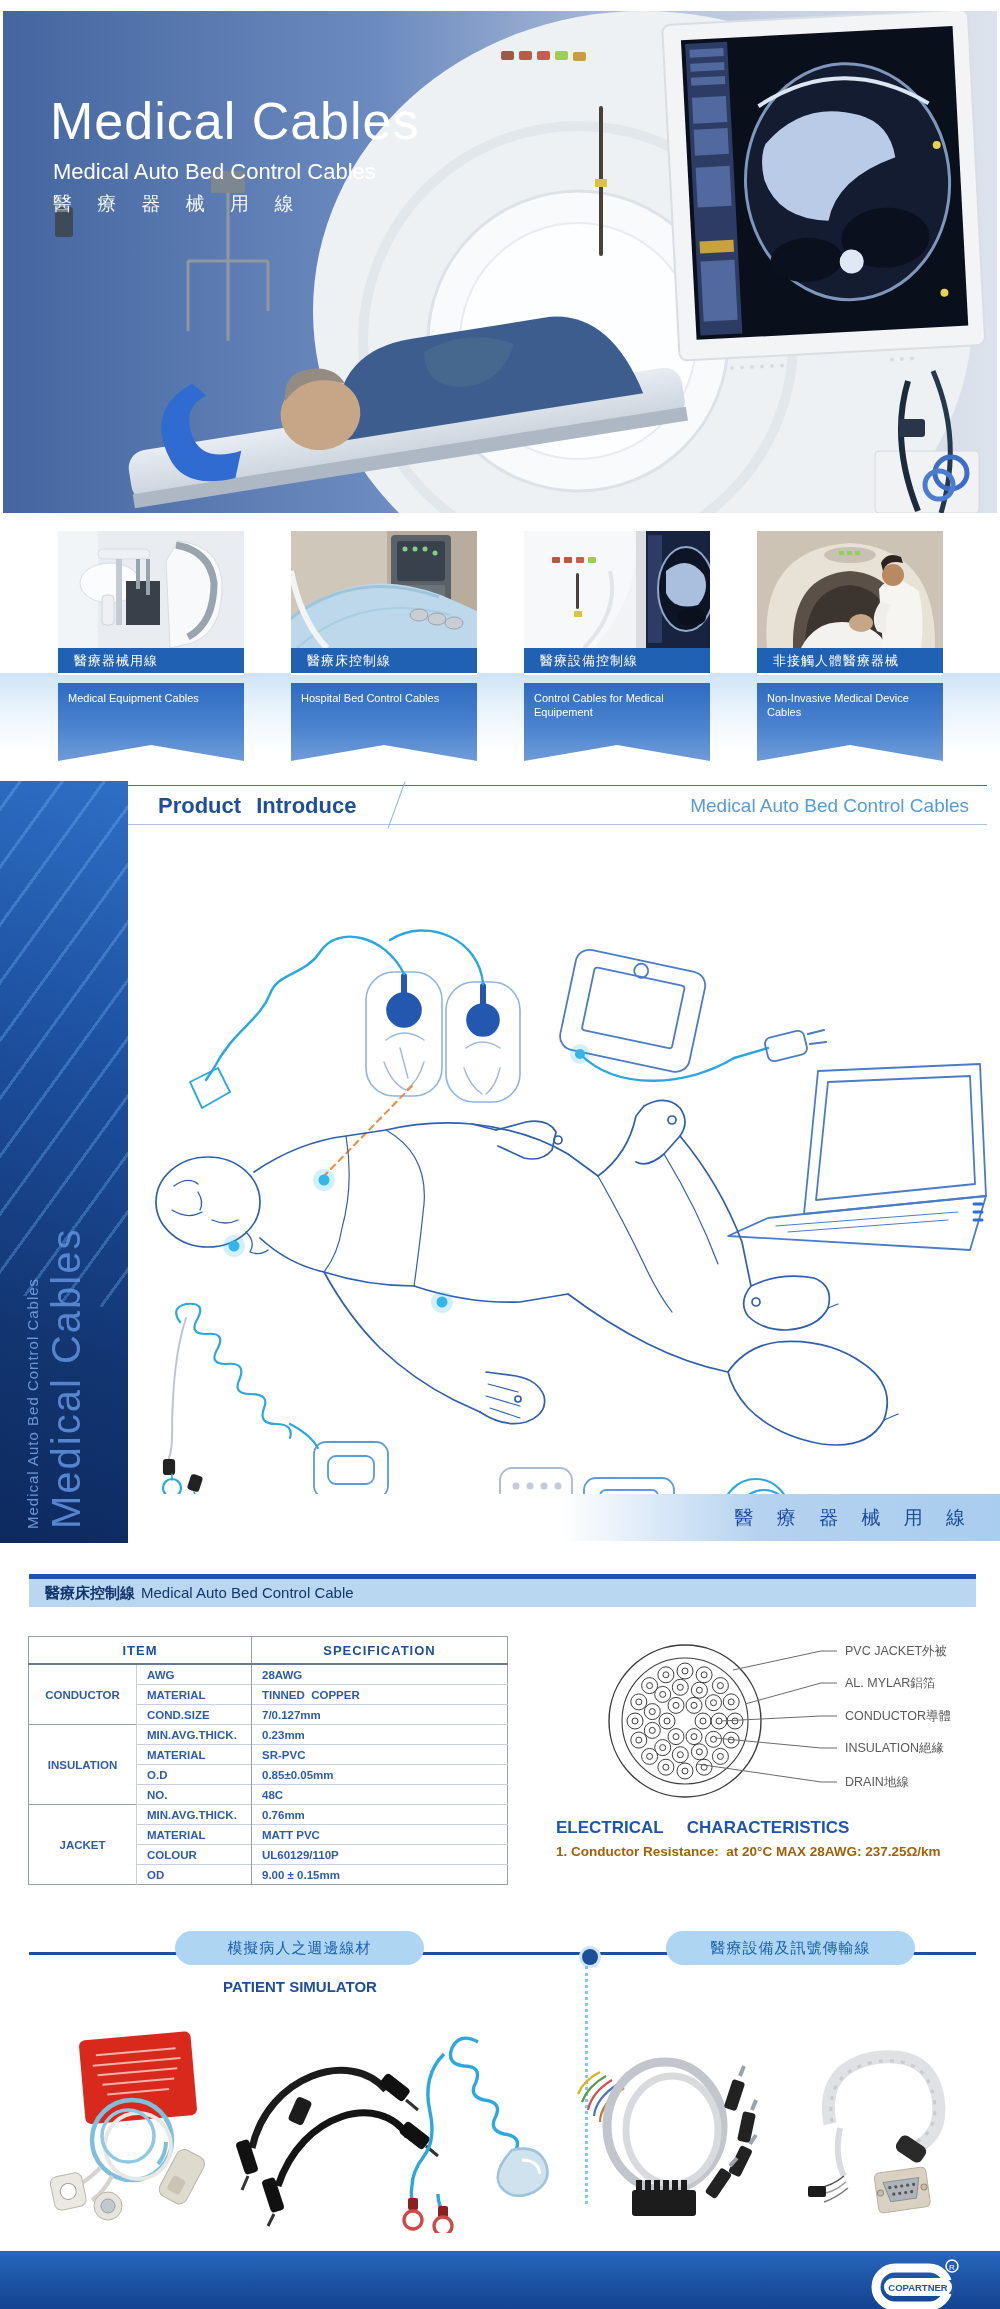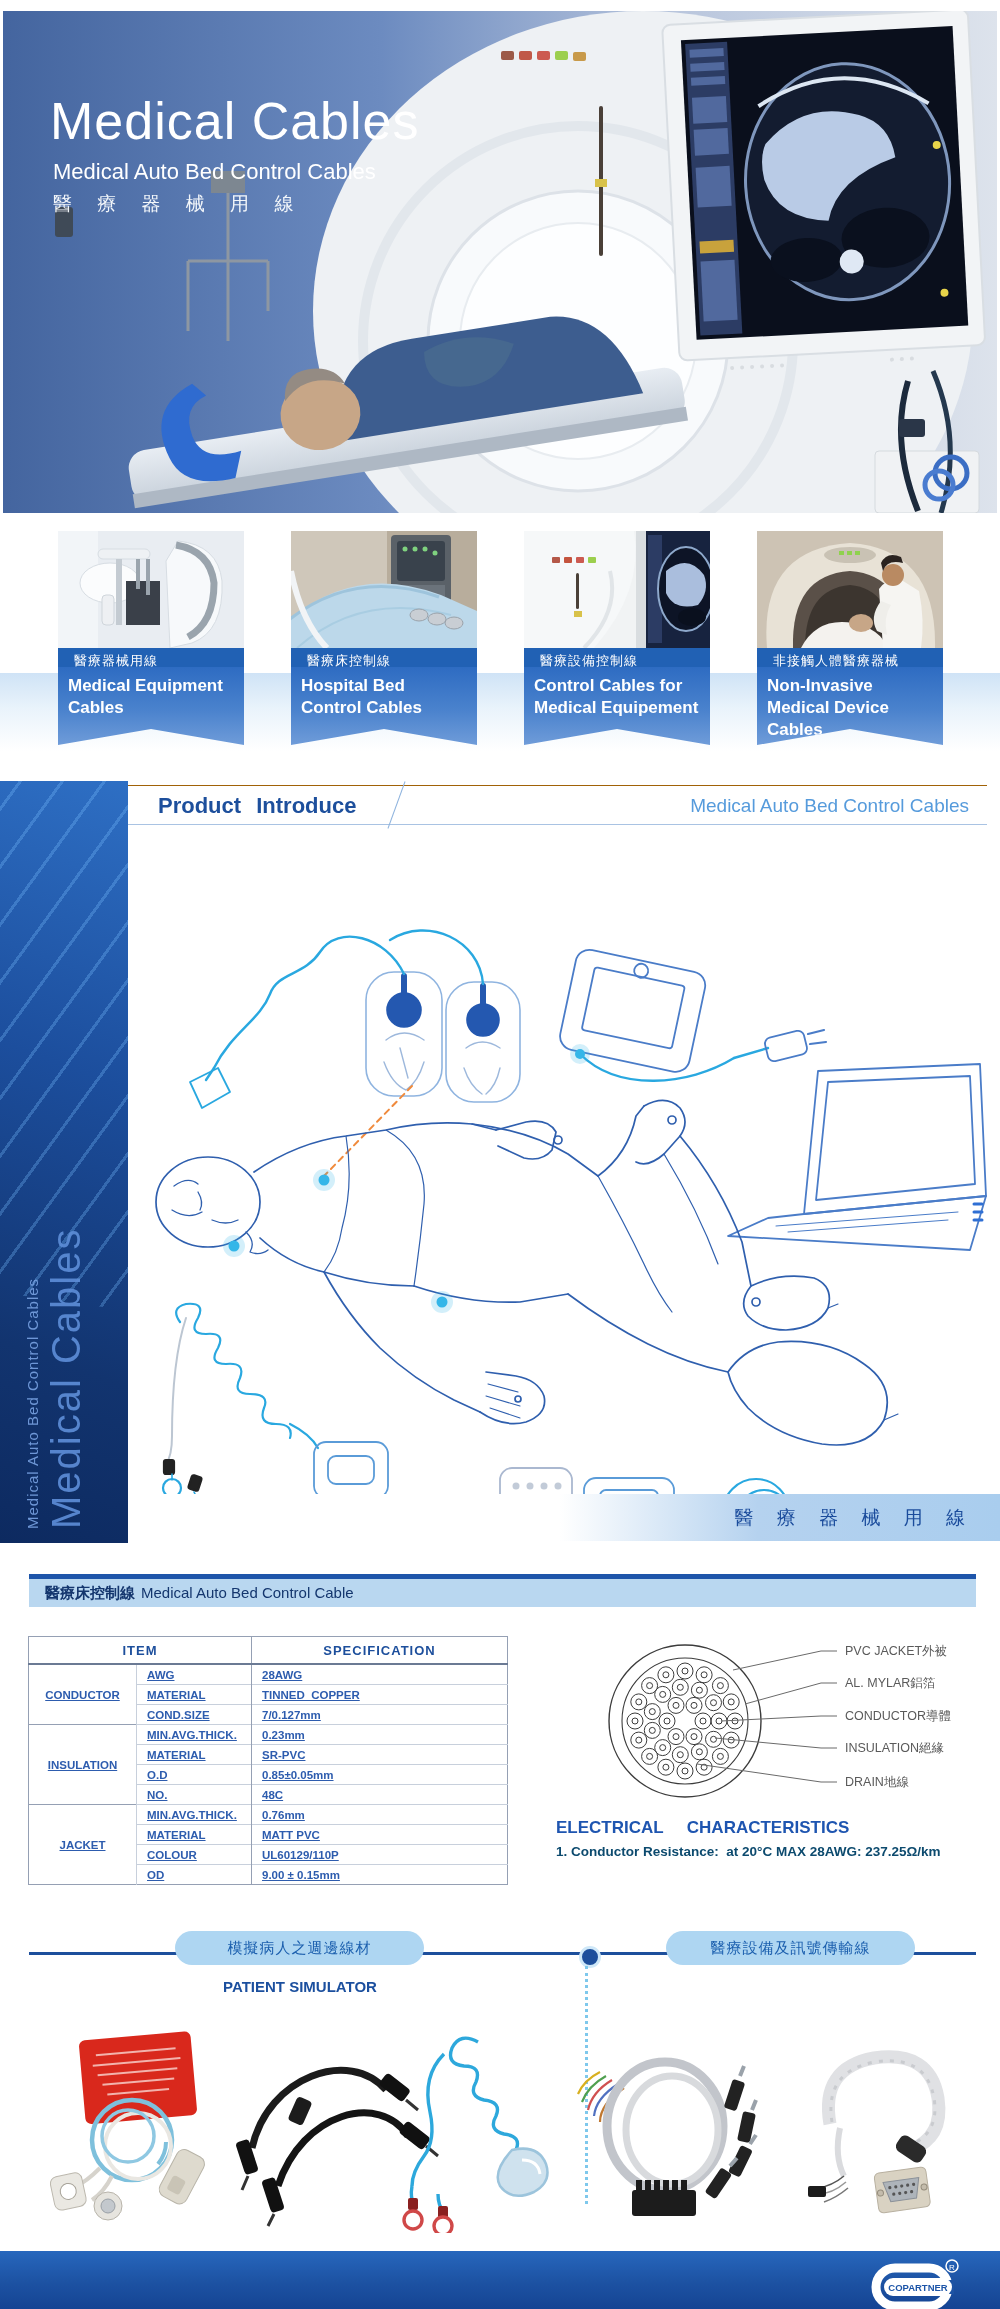--- a/index.html
+++ b/index.html
@@ -14,23 +14,23 @@
   #hero-sub-zh{left:50px;top:180px;color:#f2f6fa;font-size:19px;letter-spacing:10px;}
 
   
   #cards-strip{left:0;top:665px;width:1000px;height:78px;
     background:linear-gradient(180deg,#cfe3f6 0%,#e9f3fb 45%,#ffffff 100%);}
   .card{top:523px;width:186px;height:222px;}
   .card-photo{position:absolute;left:0;top:0;width:186px;height:117px;overflow:hidden;background:#e8edf2;}
   .card-zh{position:absolute;left:0;top:117px;width:186px;height:25px;background:#2161b4;
     color:#fff;font-size:13px;letter-spacing:1px;line-height:25px;padding-left:16px;box-sizing:border-box;}
   .card-sep{position:absolute;left:0;top:142px;width:186px;height:2px;background:#ffffff;}
-  .card-en{position:absolute;left:0;top:136px;width:186px;height:78px;box-sizing:border-box;
+  .card-en{position:absolute;left:0;top:152px;width:186px;height:78px;box-sizing:border-box;
     background:linear-gradient(180deg,#2e6cc2 0%,#4a82cd 55%,#6f9cd9 100%);
-    color:#fff;font-size:17px;font-weight:700;line-height:1.3;padding:8px 10px 0 10px;
+    color:#fff;font-size:11px;font-weight:400;line-height:1.3;padding:8px 10px 0 10px;
     clip-path:polygon(0 0,100% 0,100% 100%,50% calc(100% - 16px),0 100%);}
 
   
   #sidebar{left:0;top:773px;width:128px;height:762px;
     background:linear-gradient(200deg,#2e6fc4 0%,#1c4e9d 38%,#12346f 75%,#0d2a60 100%);overflow:hidden;}
   .streaks{position:absolute;left:-80px;top:-40px;width:320px;height:560px;
     background:repeating-linear-gradient(118deg,rgba(120,190,255,0) 0 14px,rgba(120,190,255,.30) 14px 17px,rgba(60,140,230,0) 17px 34px);
     transform:rotate(8deg);}
   .side-big{position:absolute;left:44px;top:748px;width:600px;transform:rotate(-90deg);transform-origin:0 0;
     color:rgba(92,140,214,.92);font-size:40px;letter-spacing:2px;white-space:nowrap;}
@@ -53,28 +53,28 @@
   #spec-head{left:29px;top:1566px;width:947px;}
   #spec-head .bar{height:5px;background:#1e55aa;}
   #spec-head .band{height:28px;background:#b9d7f0;color:#14366e;font-size:15px;line-height:28px;padding-left:16px;}
   #spec-head .zh{font-weight:700;margin-right:6px;}
 
   table#spec{position:absolute;left:28px;top:1628px;width:479px;border-collapse:collapse;table-layout:fixed;
     border:1px solid #95a0b4;font-size:11.5px;color:#2d5cae;}
   #spec th{height:24px;font-size:13px;font-weight:700;color:#1d4f9c;letter-spacing:1px;
     border-bottom:2px solid #6b7a94;}
   #spec th.spec-col{border-left:1px solid #95a0b4;}
-  #spec td{height:19px;font-weight:700;padding:0 0 0 10px;border-top:1px solid #c8d0dc;white-space:pre-wrap;text-decoration:underline;}
+  #spec td{height:19px;font-weight:700;padding:0 0 0 10px;border-top:1px solid #c8d0dc;white-space:pre-wrap;}
   #spec td.grp{text-align:center;padding:0;border-top:1px solid #95a0b4;}
   #spec td.itm{border-left:1px solid #c8d0dc;}
   #spec td.val{border-left:1px solid #95a0b4;}
 
   #xsec{left:585px;top:1626px;width:415px;height:175px;}
   #elec-title{left:556px;top:1810px;color:#1e55b0;font-size:17px;font-weight:700;word-spacing:7px;white-space:pre-wrap;}
-  #elec-note{left:556px;top:1836px;color:#0c4a6e;font-size:13.5px;font-weight:600;white-space:pre-wrap;}
+  #elec-note{left:556px;top:1836px;color:#a16207;font-size:13.5px;font-weight:600;white-space:pre-wrap;}
 
   
   #div-line{left:29px;top:1944px;width:947px;height:3px;background:#1d4f9c;}
   .pill{top:1923px;width:249px;height:34px;background:#aed6f2;border-radius:17px;
     color:#1b5fae;font-size:15px;letter-spacing:1px;line-height:34px;text-align:center;}
   #pill-left{left:175px;}
   #pill-right{left:666px;}
   #div-dot{left:579px;top:1938px;width:16px;height:16px;border-radius:50%;background:#1d4f9c;border:3px solid #cfe8f8;box-sizing:content-box;}
   #dotted{left:585px;top:1958px;width:0;height:238px;border-left:3px dotted #7ec8ec;}
   #lbl-left{left:150px;top:1970px;width:300px;text-align:center;color:#1b4f9e;font-size:15px;font-weight:700;}

